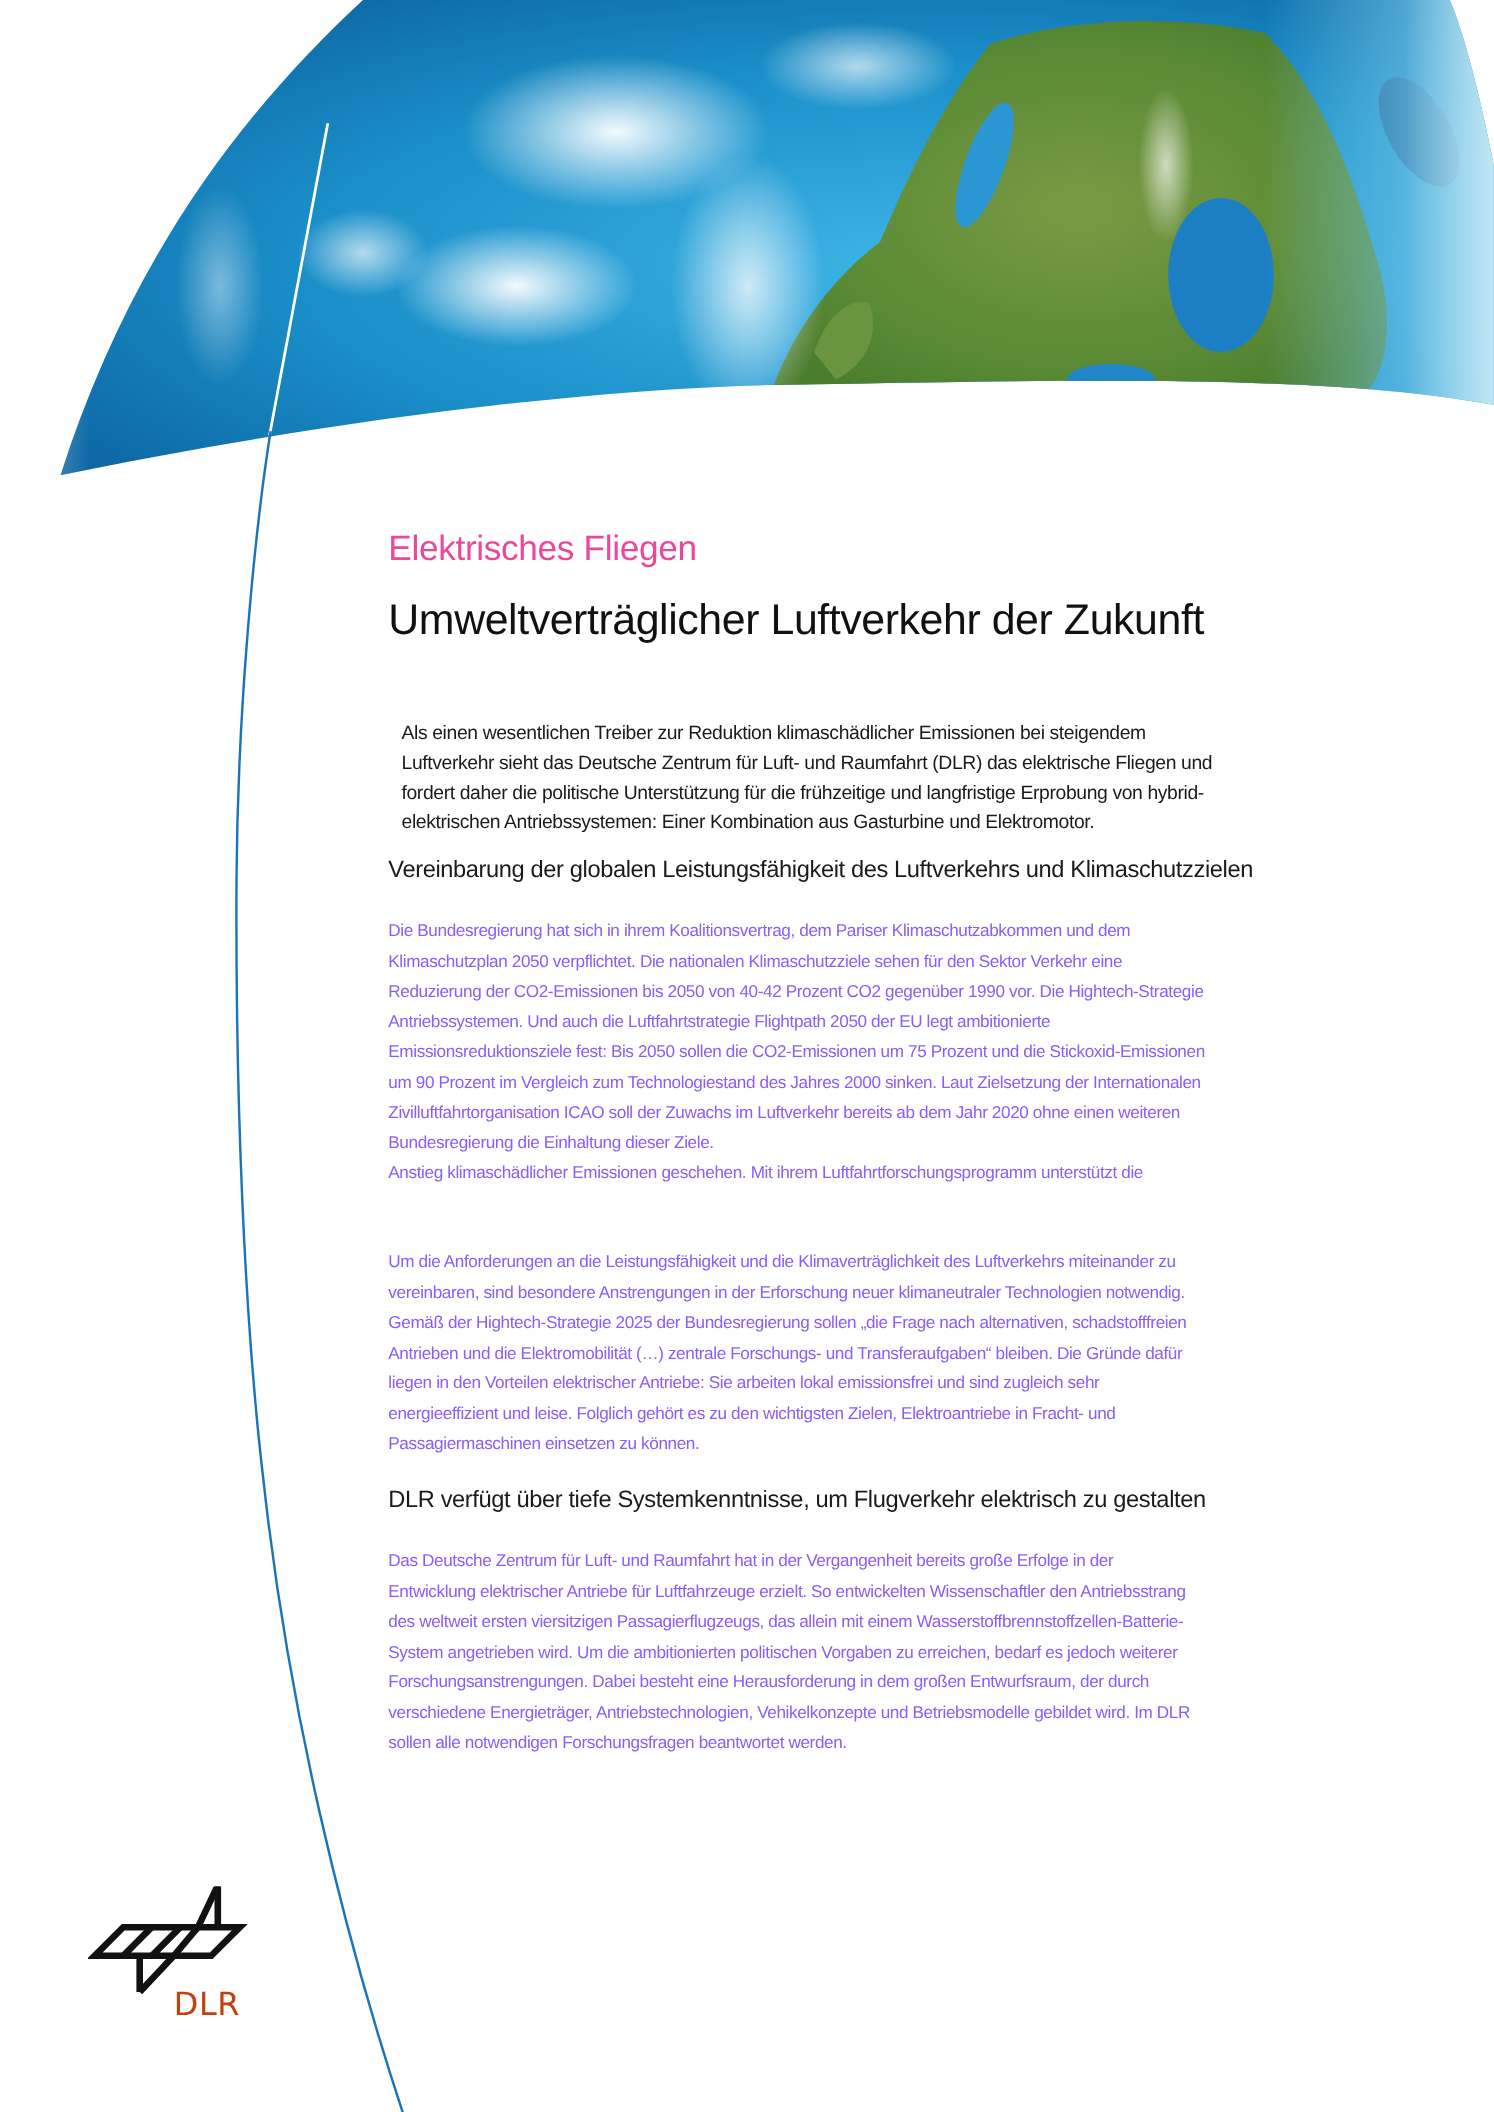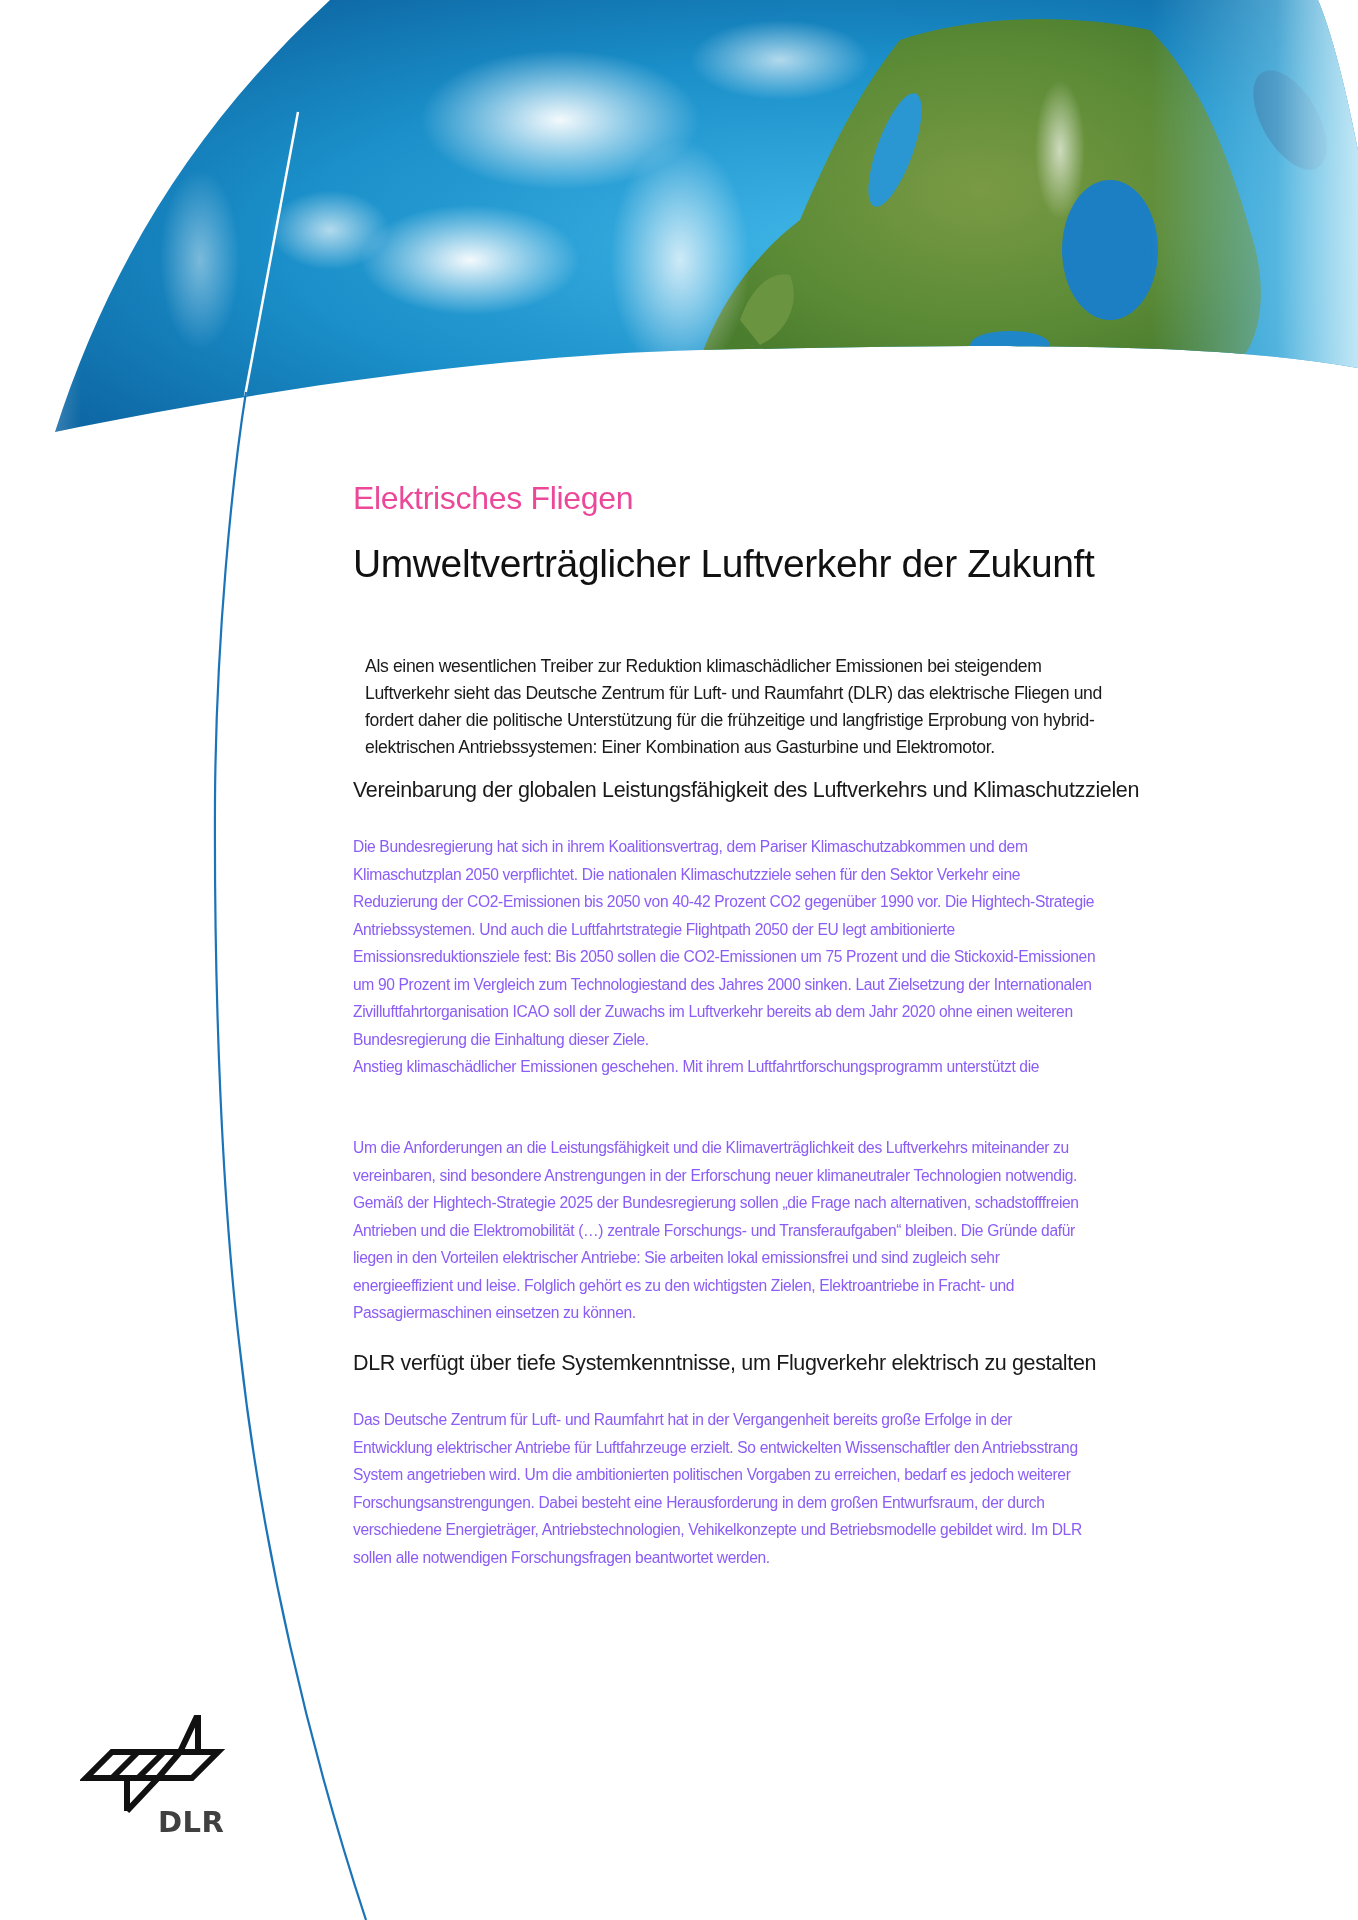--- a/index.html
+++ b/index.html
@@ -29,22 +29,22 @@
     font-size: 21.5px; color: #1a1a1a; white-space: nowrap; letter-spacing: -0.35px;
     line-height: 30px;
   }
   .para {
     position: absolute; left: 0; width: 910px; margin: 0;
     font-size: 15.6px; line-height: 27.5px; color: #8b5cf6; letter-spacing: -0.35px;
   }
   .para span { display: block; white-space: nowrap; }
   .logo { position: absolute; left: 80px; top: 1715px; width: 160px; height: 125px; }
   .logo-text {
-    position: absolute; left: 158px; top: 1805px; font-size: 29px; font-weight: bold;
-    color: #404040; letter-spacing: 0.5px; font-family: "DejaVu Sans", sans-serif;
+    position: absolute; left: 158px; top: 1805px; font-size: 29px; font-weight: normal;
+    color: #c2410c; letter-spacing: 0.5px; font-family: "DejaVu Sans", sans-serif;
   }
 </style>
 </head>
 <body>
 
 <svg id="globe-svg" viewBox="0 0 1358 1920" xmlns="http://www.w3.org/2000/svg">
   <defs>
     <radialGradient id="oceanGrad" cx="0.62" cy="0.55" r="0.75">
       <stop offset="0" stop-color="#3eb4e6"></stop>
       <stop offset="0.55" stop-color="#1a8fc9"></stop>
@@ -136,20 +136,21 @@
     <span>liegen in den Vorteilen elektrischer Antriebe: Sie arbeiten lokal emissionsfrei und sind zugleich sehr</span>
     <span>energieeffizient und leise. Folglich gehört es zu den wichtigsten Zielen, Elektroantriebe in Fracht- und</span>
     <span>Passagiermaschinen einsetzen zu können.</span>
   </p>
 
   <h3 class="h2" style="top:1348px">DLR verfügt über tiefe Systemkenntnisse, um Flugverkehr elektrisch zu gestalten</h3>
 
   <p class="para" style="top:1406px">
     <span>Das Deutsche Zentrum für Luft- und Raumfahrt hat in der Vergangenheit bereits große Erfolge in der</span>
     <span>Entwicklung elektrischer Antriebe für Luftfahrzeuge erzielt.  So entwickelten Wissenschaftler den Antriebsstrang</span>
+    <span>des weltweit ersten viersitzigen Passagierflugzeugs, das allein mit einem Wasserstoffbrennstoffzellen-Batterie-</span>
     <span>System angetrieben wird. Um die ambitionierten politischen Vorgaben zu erreichen, bedarf es jedoch weiterer</span>
     <span>Forschungsanstrengungen. Dabei besteht eine Herausforderung in dem großen Entwurfsraum, der durch</span>
     <span>verschiedene Energieträger, Antriebstechnologien, Vehikelkonzepte und Betriebsmodelle gebildet wird. Im DLR</span>
     <span>sollen alle notwendigen Forschungsfragen beantwortet werden.</span>
   </p>
 </div>
 
 <svg class="logo" viewBox="0 0 160 125" xmlns="http://www.w3.org/2000/svg">
   <g fill="none" stroke="#111" stroke-width="6" stroke-linejoin="miter">
 

